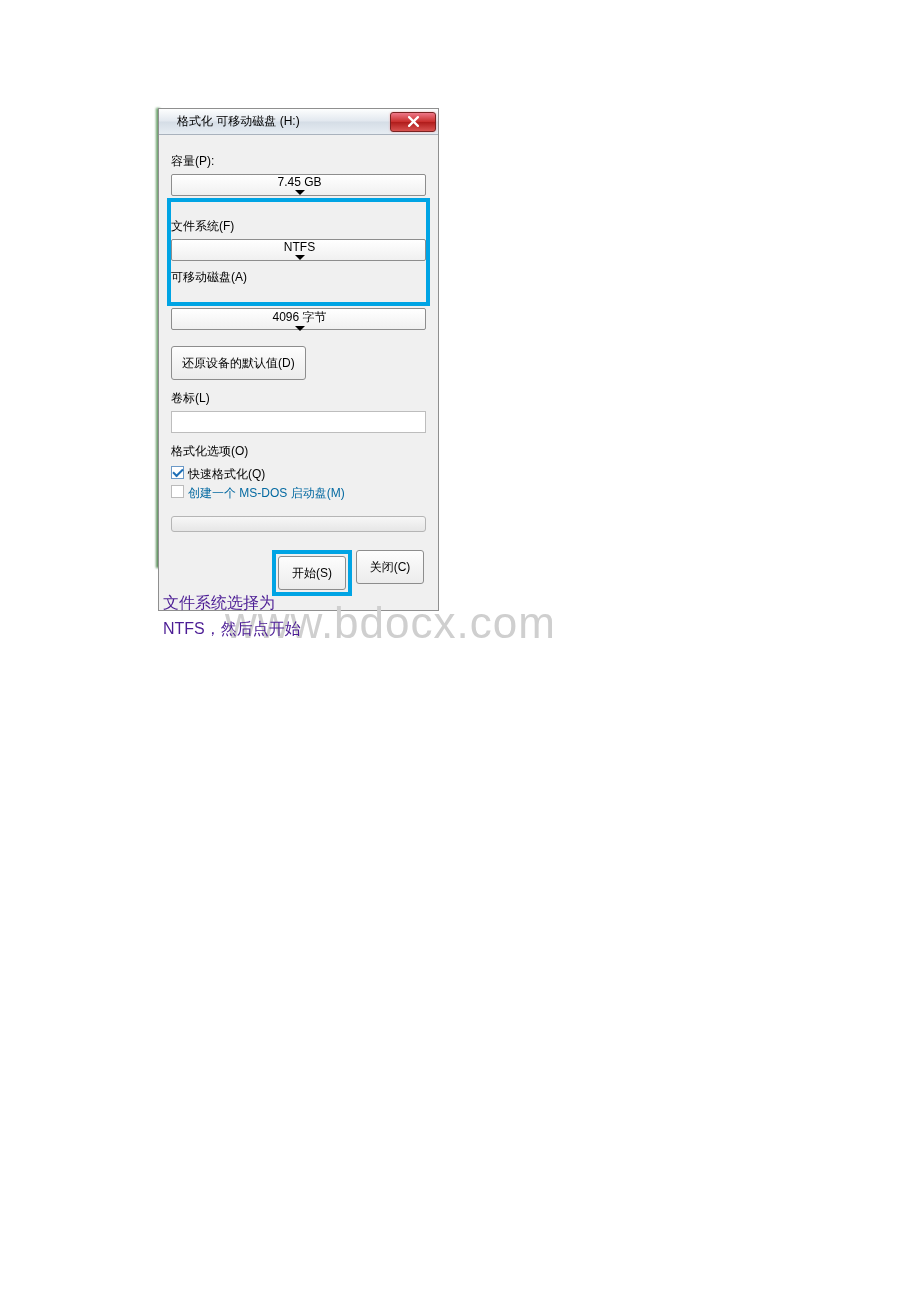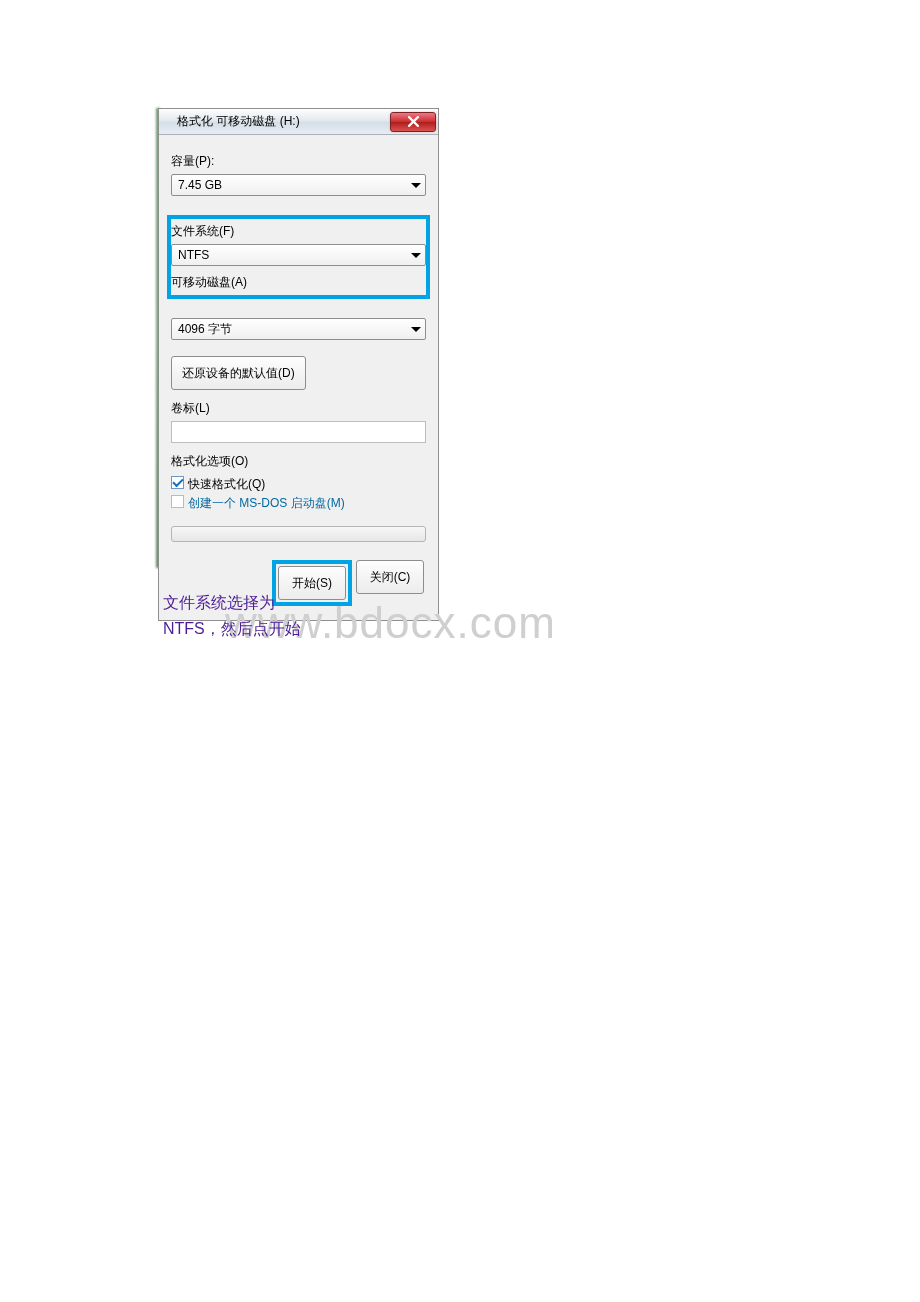--- a/index.html
+++ b/index.html
@@ -46,28 +46,29 @@
   .body { padding: 10px 12px 14px 12px; background: #f0f0f0; }
   .label { font-size: 12px; margin: 8px 0 4px 0; }
   .select {
     width: 100%; height: 22px;
     background: linear-gradient(#fff,#f0f0f0);
     border: 1px solid #8d8d8d;
     border-radius: 2px;
     display: flex; align-items: center; justify-content: space-between;
     padding: 0 4px 0 6px;
     font-size: 12px;
+    flex-direction: column;
   }
   .select .caret {
     width: 0; height: 0;
     border-left: 5px solid transparent;
     border-right: 5px solid transparent;
     border-top: 5px solid #000;
   }
-  .hl-box { border: 4px solid #00A4E4; margin: 19px -4px; padding: 4px 0; }
+  .hl-box { border: 4px solid #00A4E4; margin: 2px -4px; padding: 16px 0; }
   .btn {
     display: inline-flex; align-items: center; justify-content: center;
     height: 34px; padding: 0 10px;
     background: linear-gradient(#fdfdfd,#ececec);
     border: 1px solid #8d8d8d; border-radius: 3px;
     font-size: 12px;
   }
   .text-input {
     width: 100%; height: 22px;
     background: #fff; border: 1px solid #bdbdbd;

